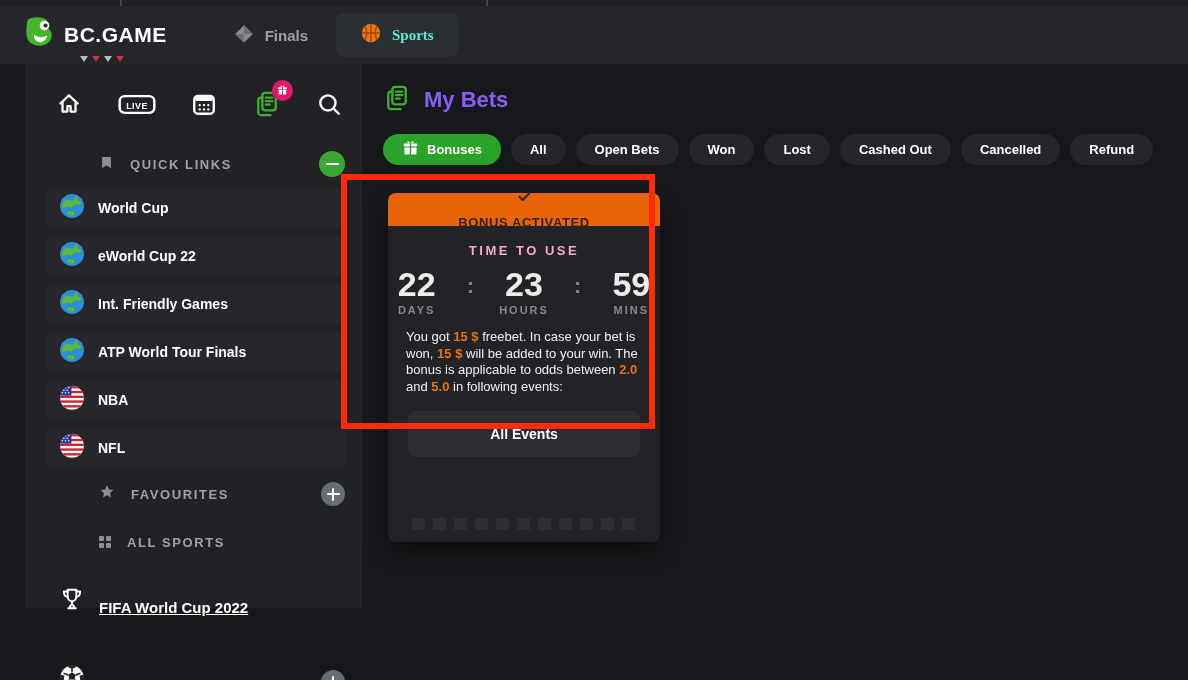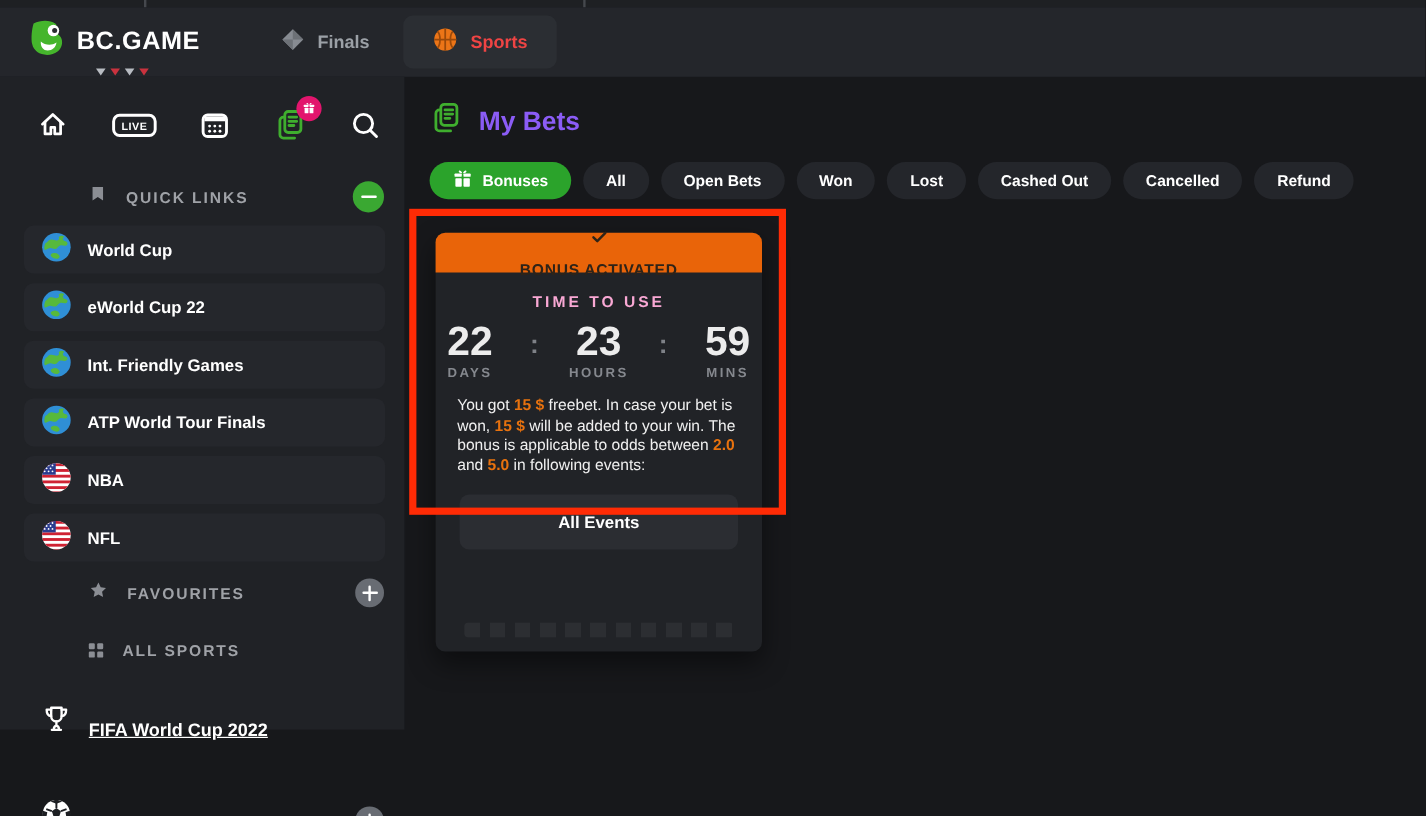--- a/index.html
+++ b/index.html
@@ -21,24 +21,24 @@
     height:58px; background:#24262b;
     display:flex; align-items:center; padding-left:22px;
   }
   .logo { display:flex; align-items:center; gap:6px; cursor:pointer; position:relative; }
   .logo-text { font-size:21px; font-weight:900; letter-spacing:.5px; color:#fff; position:relative; }
   .bunting { position:absolute; left:58px; bottom:-7px; display:flex; gap:4px; }
   .bunting i { width:0; height:0; border-left:4px solid transparent; border-right:4px solid transparent; border-top:6px solid #b8bcc2; }
   .bunting i:nth-child(2n) { border-top-color:#c9323e; }
   .nav-tab { display:flex; align-items:center; gap:10px; font-size:15px; font-weight:bold; cursor:pointer; }
   .tab-casino { margin-left:66px; color:#9ba0a6; }
-  .tab-sports { margin-left:28px; color:#ef4444; background:#2b2e33; border-radius:8px; height:44px; padding:0 24px; }
-
-  
-  .layout { display:flex; height:544px; }
+  .tab-sports { margin-left:28px; color:#5eead4; background:#2b2e33; border-radius:8px; height:44px; padding:0 24px;font-family:Liberation Serif, serif; }
+
+  
+  .layout { display:flex; height:544px;padding-left:25px; }
 
   
   .sidebar { width:337px; background:#202226; padding-top:18px; flex-shrink:0; }
   .nav-icons { display:flex; align-items:center; justify-content:space-between; padding:0 20px 0 31px; height:44px; }
   .nav-icon { position:relative; cursor:pointer; display:flex; align-items:center; }
   .badge {
     position:absolute; top:-10px; right:-12px; width:21px; height:21px; border-radius:50%;
     background:#e2156d; display:flex; align-items:center; justify-content:center;
   }
   .side-head { display:flex; align-items:center; padding:0 17px 0 34px; margin-top:24px; height:28px;margin-left:40px; }

